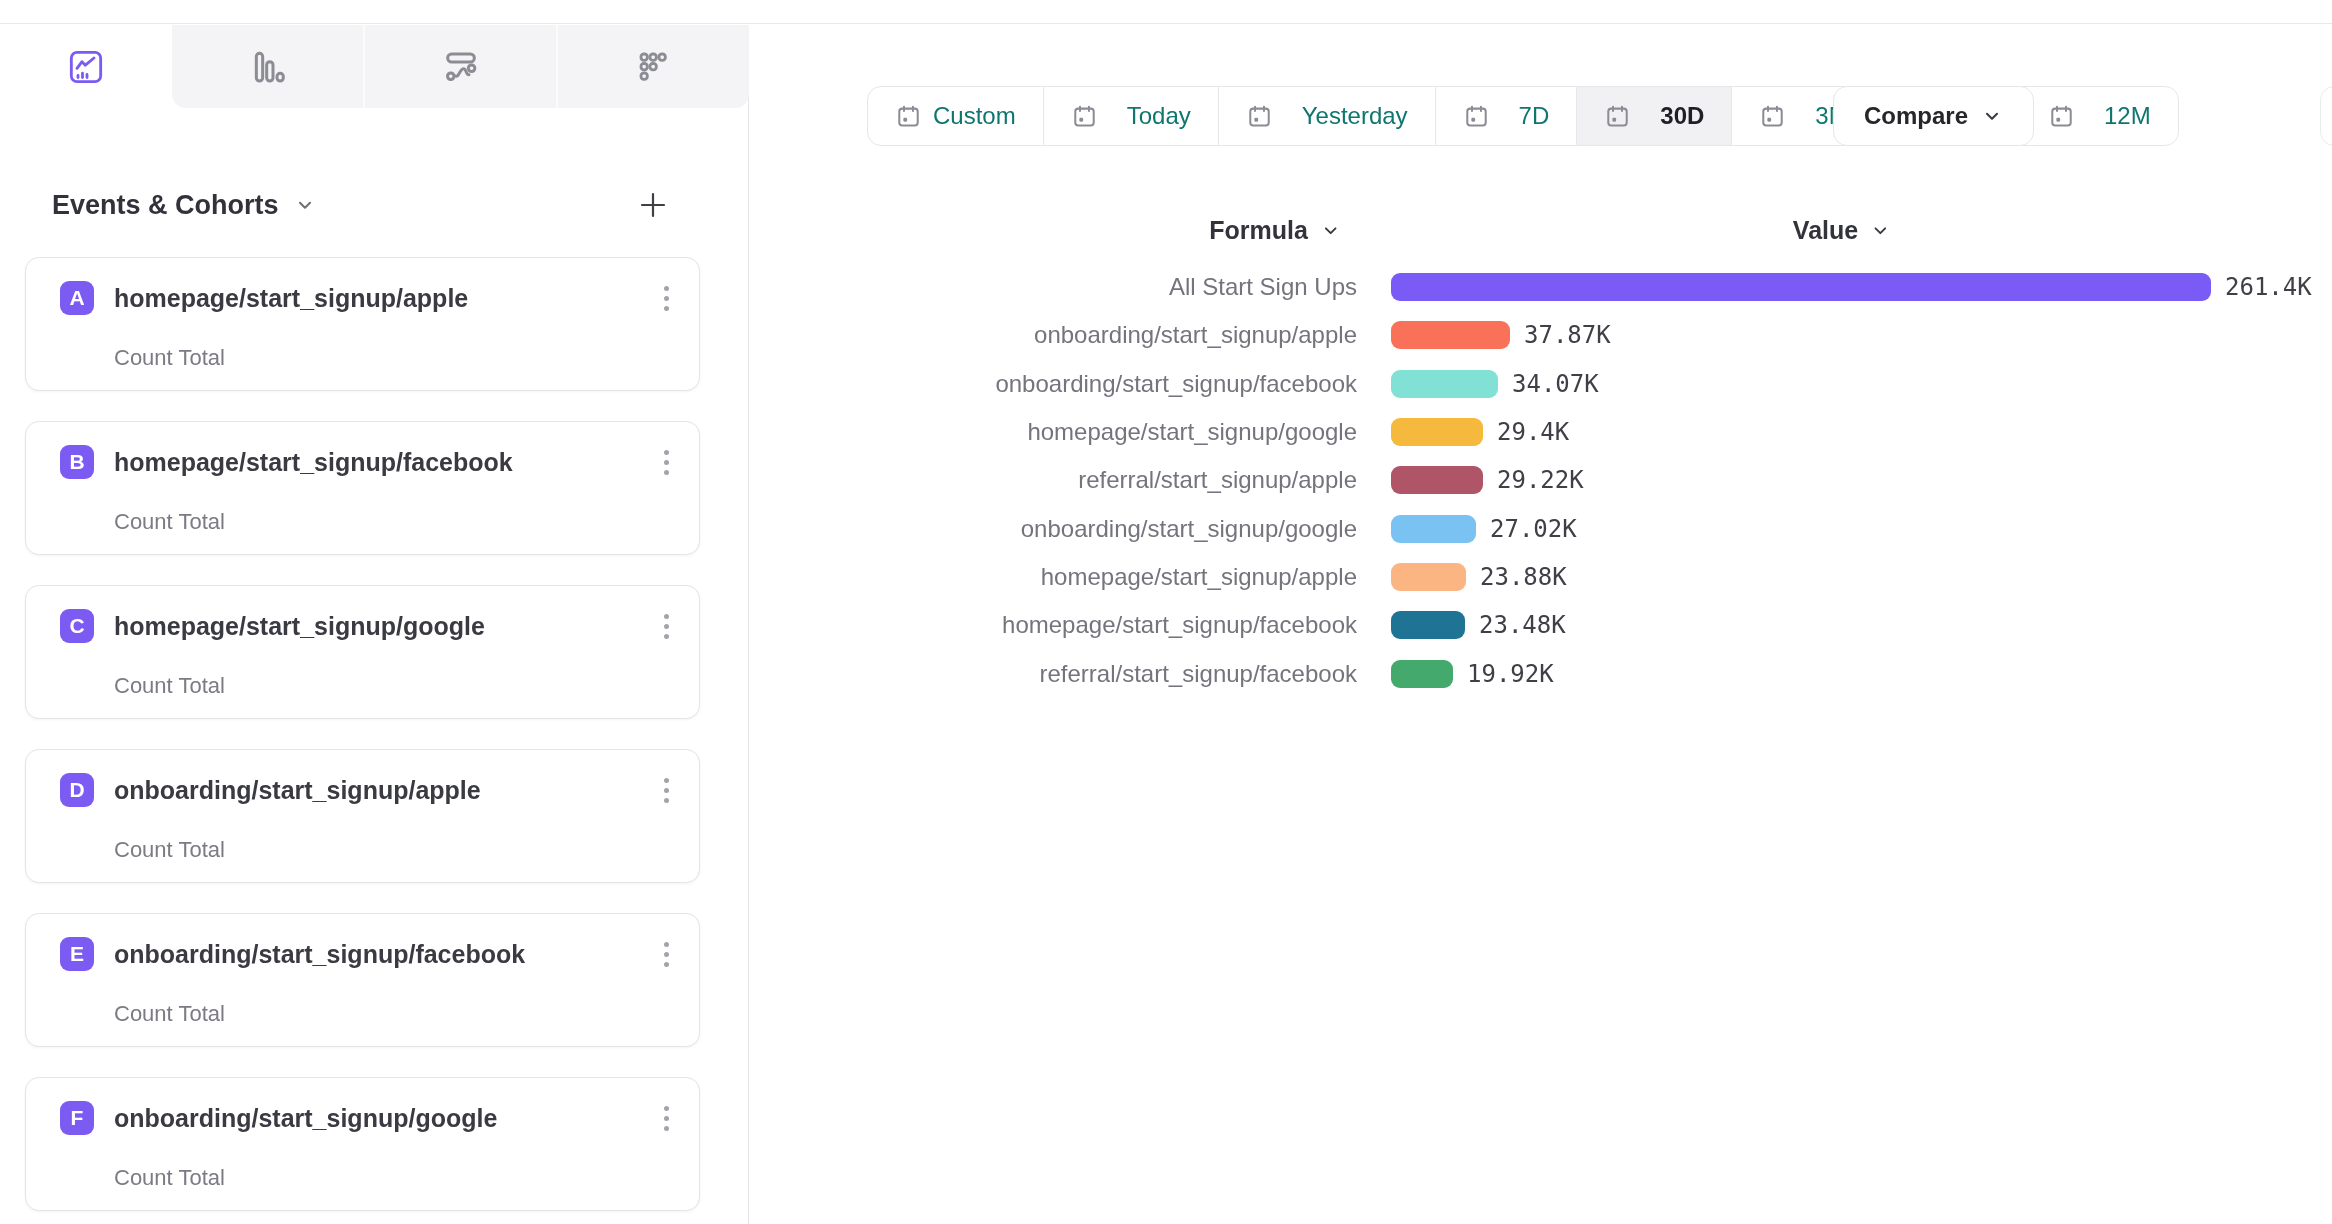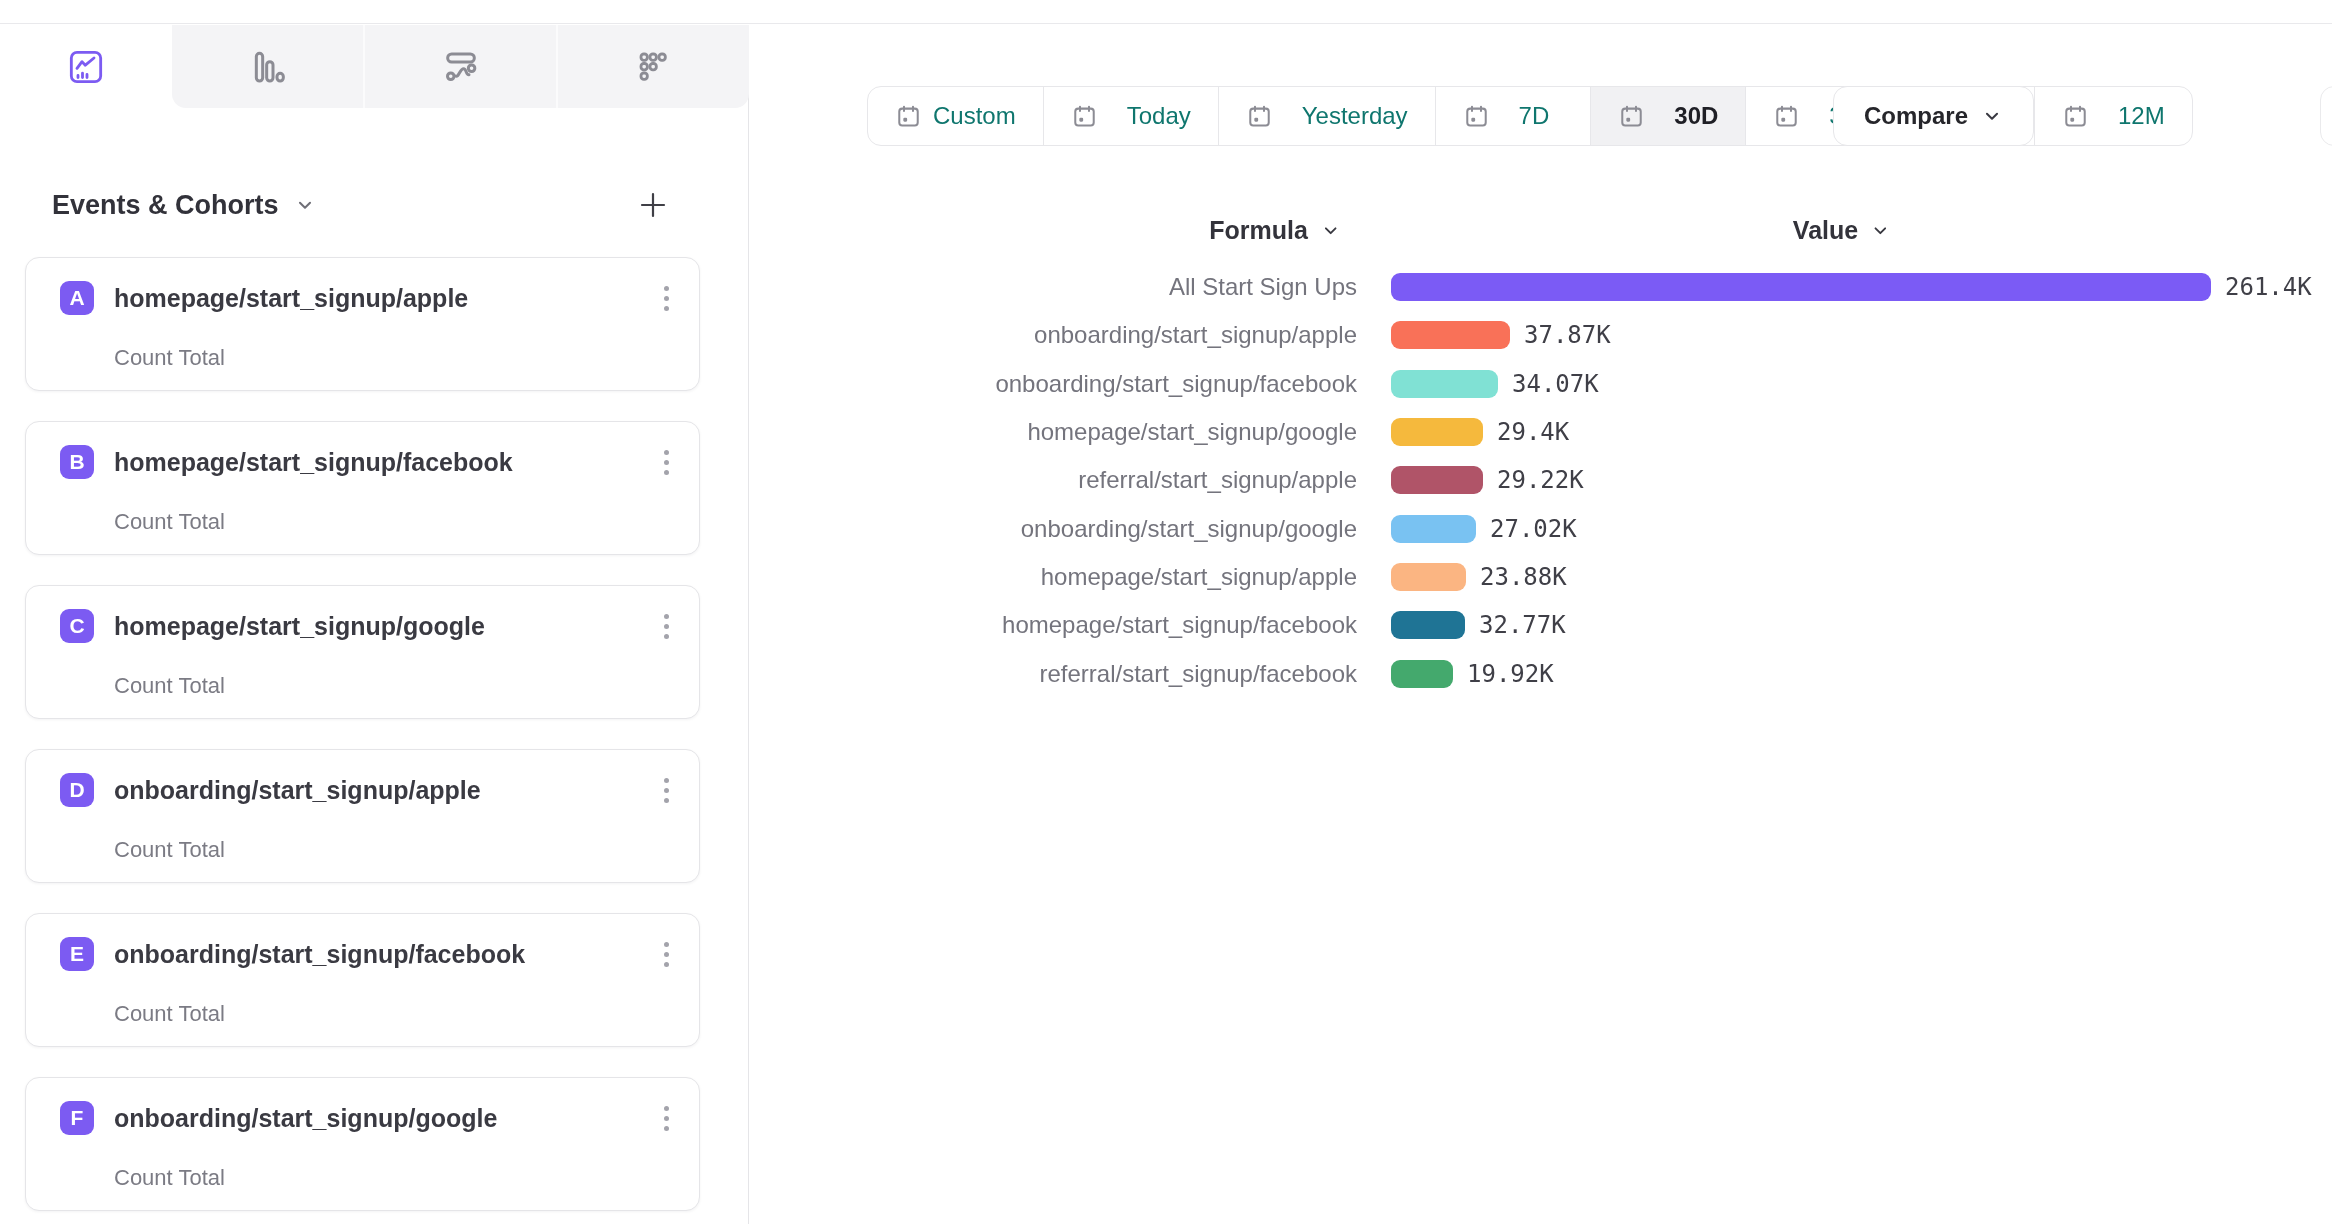--- a/index.html
+++ b/index.html
@@ -31,21 +31,21 @@
   .kebab { position:absolute; right:24px; top:22px; display:flex; flex-direction:column; gap:5px; align-items:center; padding:6px; cursor:pointer; background:none; border:none; }
   .kebab i { width:5px; height:5px; border-radius:50%; background:#a3a3ab; }
   .card-sub { position:absolute; left:88px; top:87px; font-size:22px; color:#7b7b84; }
 
   
   .main { position:absolute; top:25px; left:750px; width:1582px; height:1199px; background:#fff; }
 
   .segmented { position:absolute; left:117px; top:61px; height:60px; display:flex; align-items:stretch; background:#fff; border:1.5px solid #e7e7ea; border-radius:14px; overflow:hidden; }
   .seg { display:flex; align-items:center; gap:11px; padding:0 27px; font-size:24px; color:#0f766e; cursor:pointer; white-space:nowrap; }
   .seg + .seg { border-left:1.5px solid #e7e7ea;gap:29px; }
-  .seg.active { background:#f1f1f3; color:#1f1f25; font-weight:700;margin-left:14px; }
+  .seg.active { background:#f1f1f3; color:#1f1f25; font-weight:700; }
   .seg .seg-ico { display:flex; align-items:center; }
 
   .compare-btn { position:absolute; left:1083px; top:61px; height:60px; padding:0 30px; display:flex; align-items:center; gap:13px; background:#fff; border:1.5px solid #e7e7ea; border-radius:14px; font-family:Liberation Sans, sans-serif; font-size:24px; font-weight:600; color:#26262b; cursor:pointer; }
 
   .cutoff-btn { position:absolute; left:1570px; top:61px; width:90px; height:60px; background:#fff; border:1.5px solid #eaeaec; border-radius:14px; cursor:pointer; }
 
   
   .col-head { position:absolute; top:191px; transform:translateX(-50%); display:flex; align-items:center; gap:12px; font-size:25px; font-weight:600; color:#33333b; cursor:pointer; white-space:nowrap; }
   .col-head.formula { left:525px; }
   .col-head.value { left:1092px; }
@@ -339,21 +339,21 @@
     <div class="crow-value">27.02K</div>
   </div>
         <div class="crow">
     <div class="crow-label">homepage/start_signup/apple</div>
     <div class="crow-bar" style="width: 75px; background: rgb(251, 181, 130);"></div>
     <div class="crow-value">23.88K</div>
   </div>
         <div class="crow">
     <div class="crow-label">homepage/start_signup/facebook</div>
     <div class="crow-bar" style="width: 74px; background: rgb(31, 116, 149);"></div>
-    <div class="crow-value">32.77K</div>
+    <div class="crow-value">23.48K</div>
   </div>
         <div class="crow">
     <div class="crow-label">referral/start_signup/facebook</div>
     <div class="crow-bar" style="width: 62px; background: rgb(68, 169, 109);"></div>
     <div class="crow-value">19.92K</div>
   </div>
       </div>
   </main>
 </div>
 

